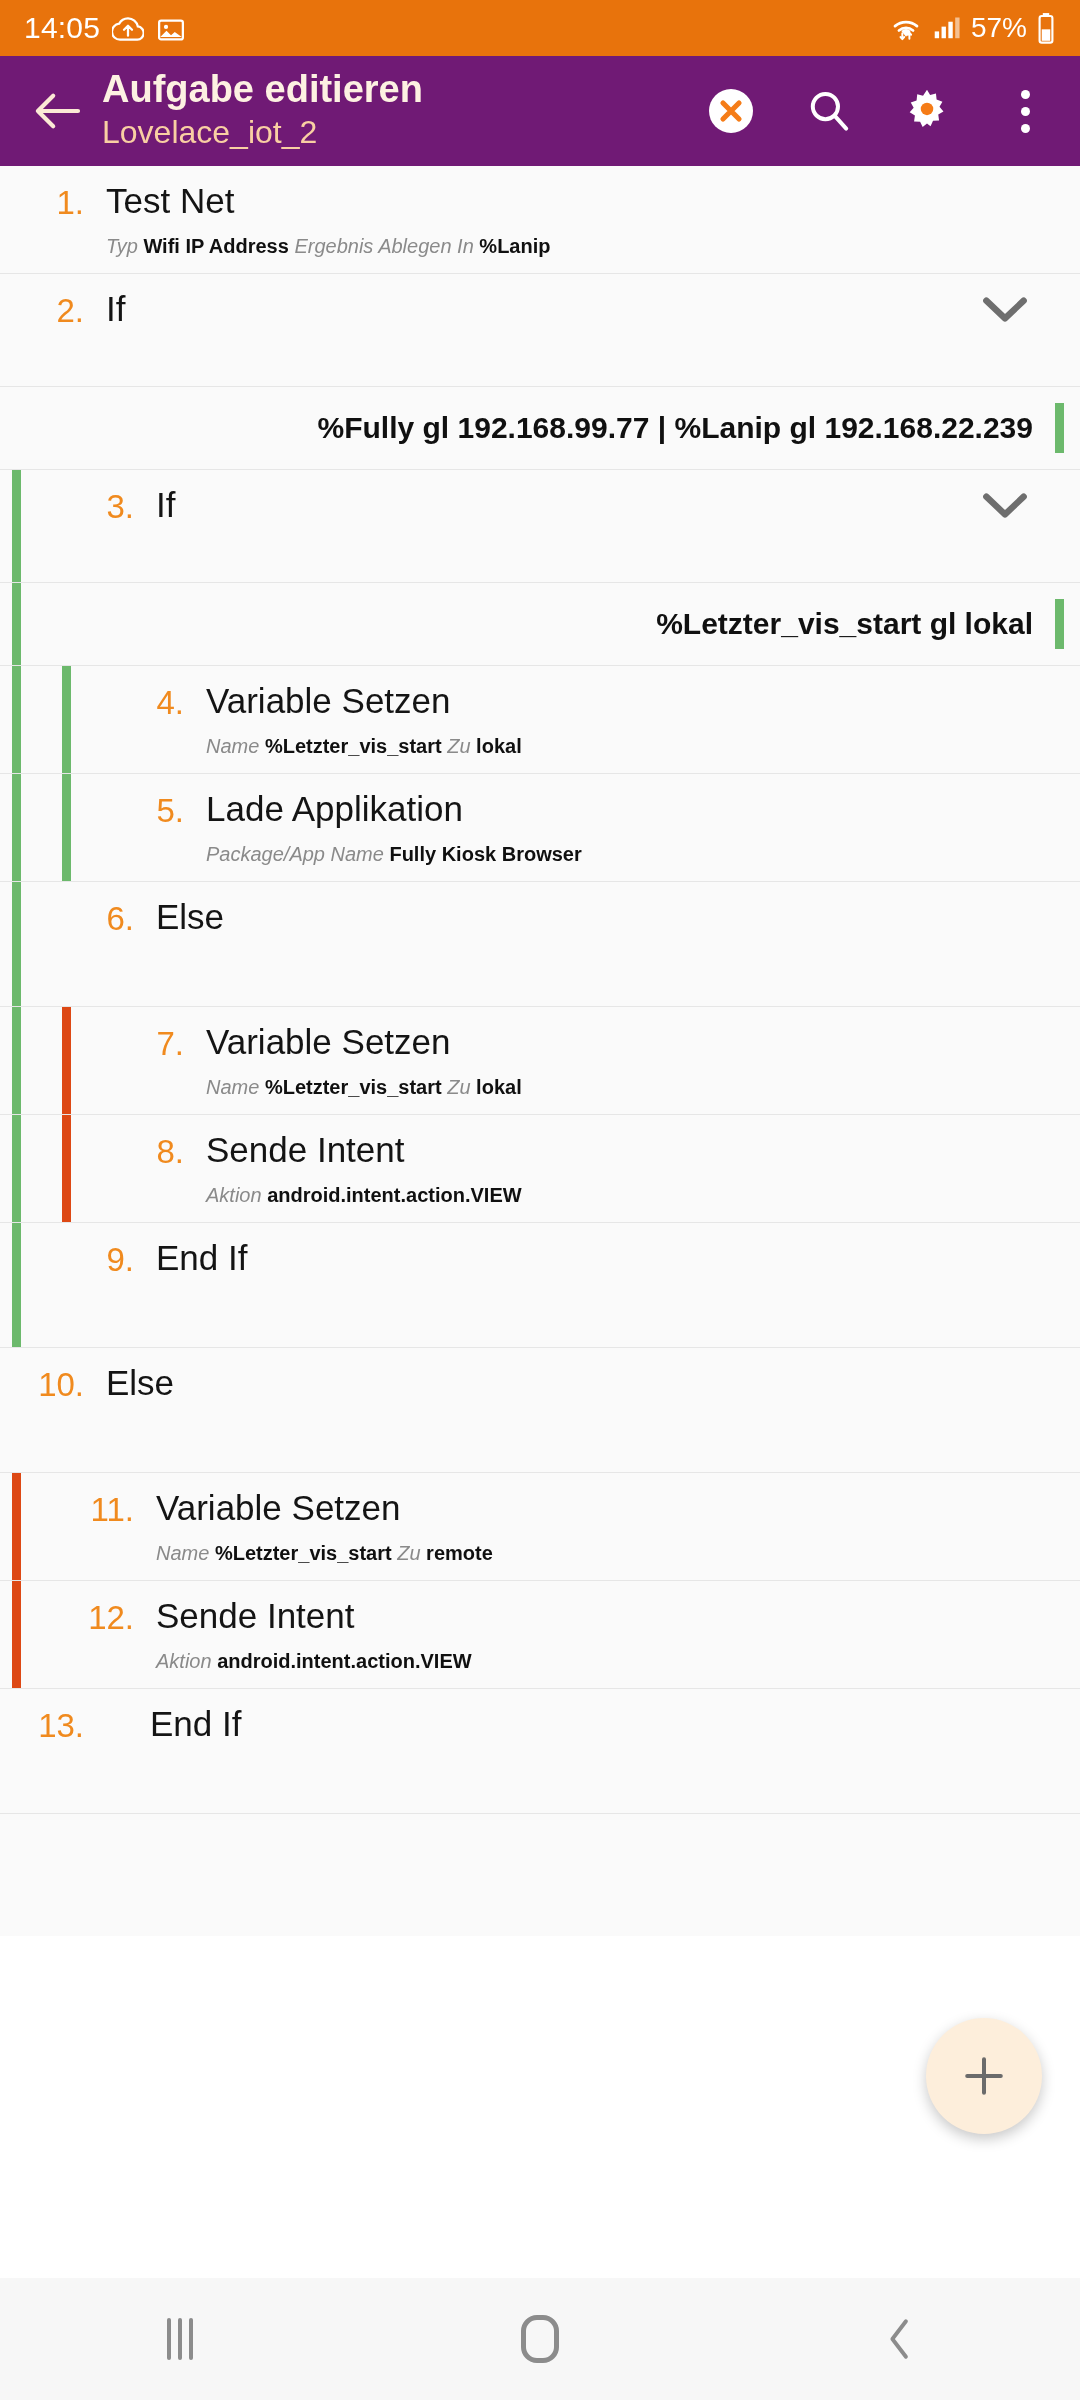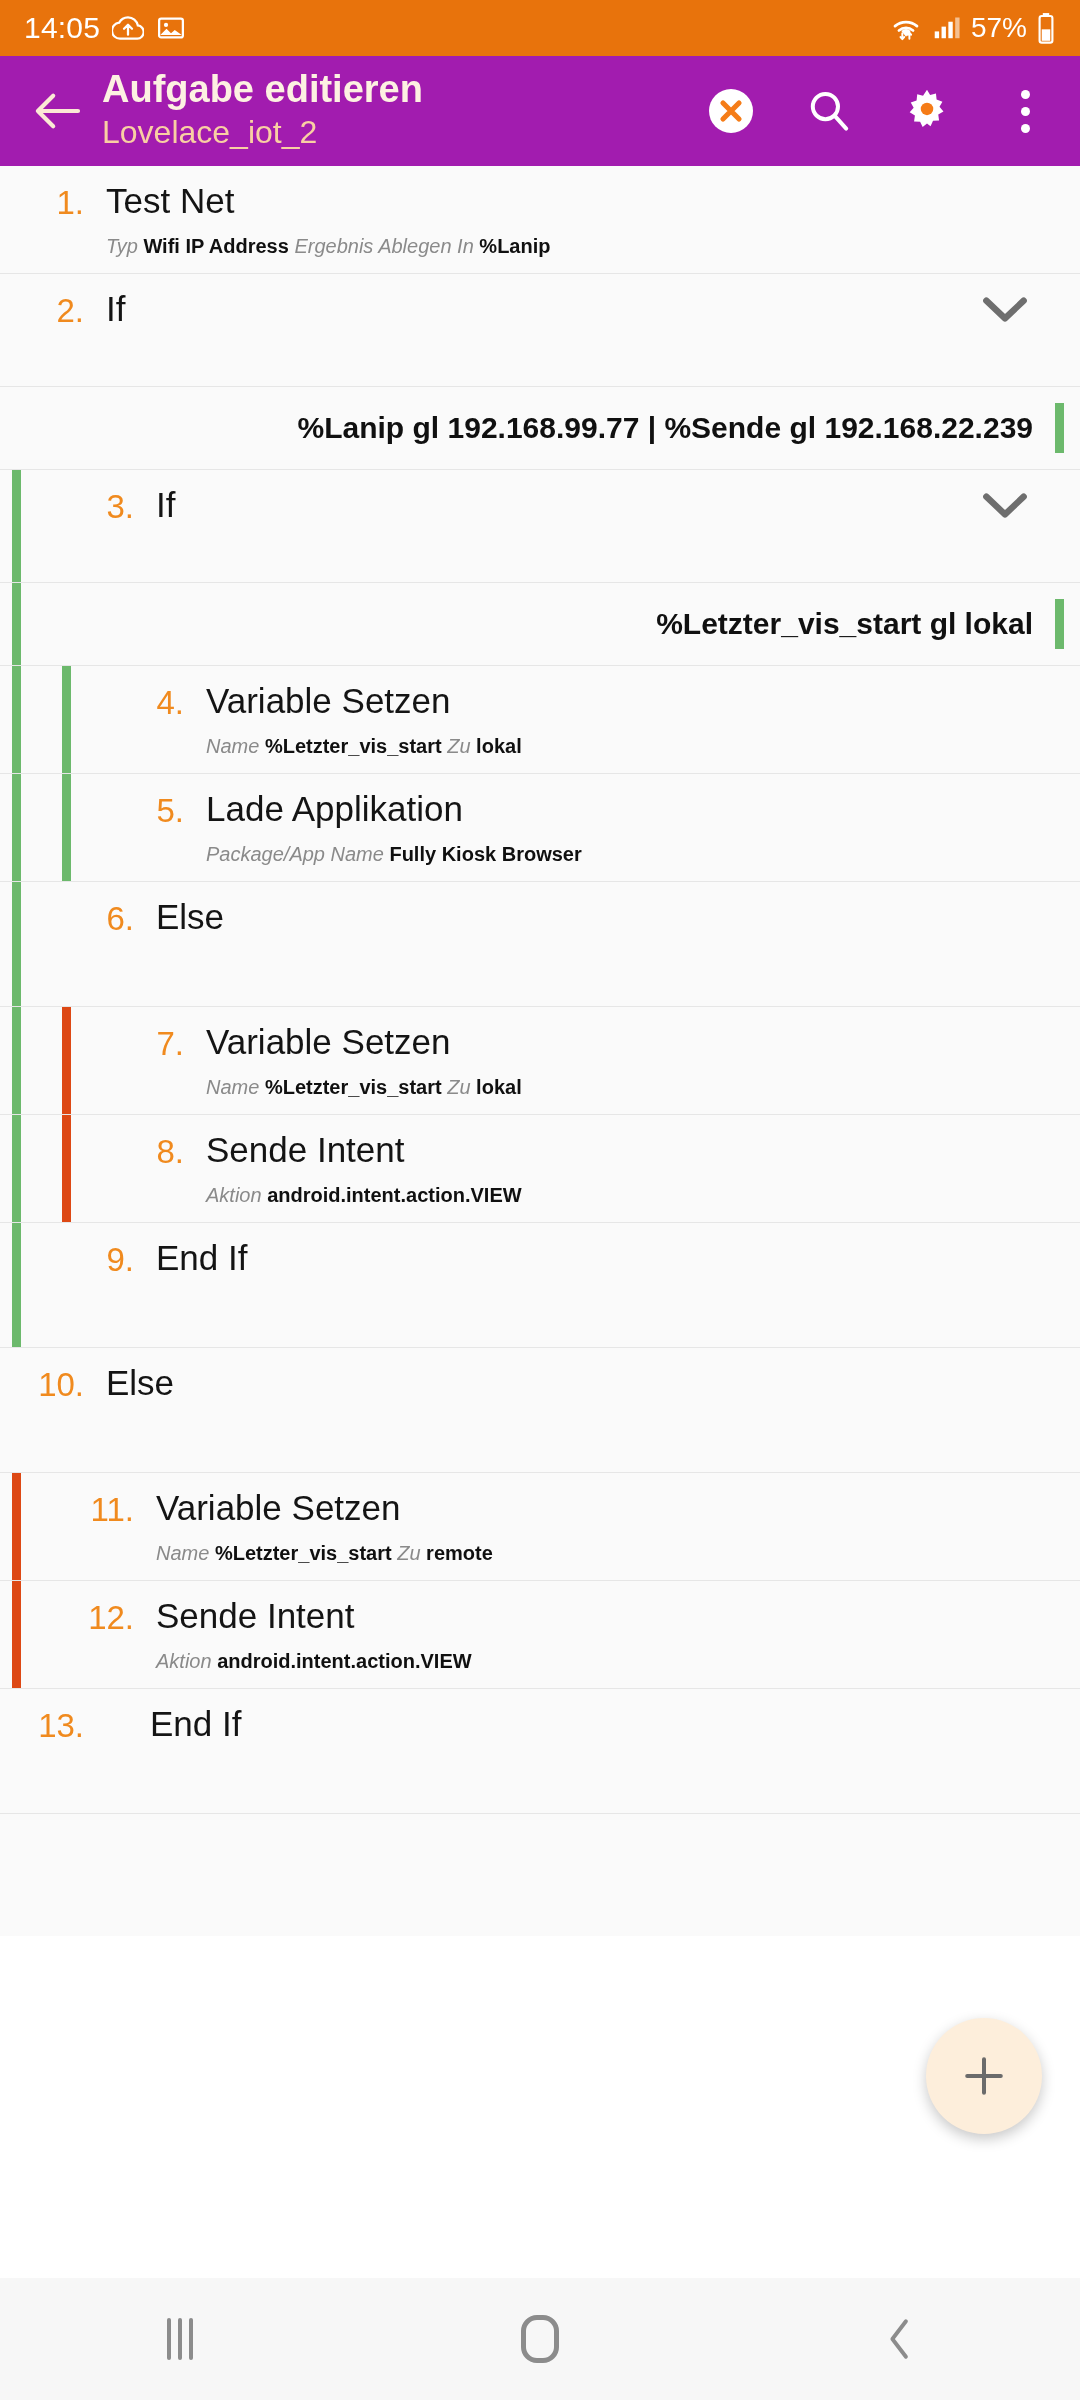--- a/index.html
+++ b/index.html
@@ -20,21 +20,21 @@
     height: 56px;
     background: #e8730c;
     display: flex;
     align-items: center;
     padding: 0 24px;
     box-sizing: border-box;
     color: #ffffff;
   }
   .status-left {
     display: flex;
-    align-items: center;
+    align-items: flex-end;
     gap: 12px;
   }
   .status-clock {
     font-size: 30px;
     letter-spacing: 0.2px;
     color: #ffffff;
   }
   .status-right {
     margin-left: auto;
     display: flex;
@@ -43,21 +43,21 @@
   }
   .status-battery-text {
     font-size: 28px;
     color: #ffffff;
   }
   .icon-svg { display: block; }
 
   
   .app-bar {
     height: 110px;
-    background: #a21caf;
+    background: #701a75;
     display: flex;
     align-items: center;
     padding: 0 22px 0 28px;
     box-sizing: border-box;
     position: relative;
   }
   .back-btn {
     width: 58px;
     height: 58px;
     display: flex;
@@ -400,21 +400,21 @@
         <div class="chevron">
           <svg class="icon-svg" width="46" height="28" viewBox="0 0 24 15">
             <path d="M2 2.5L12 12 22 2.5" fill="none" stroke="#6e6e6e" stroke-width="3.4" stroke-linecap="round" stroke-linejoin="round"></path>
           </svg>
         </div>
       </div>
     </div>
     <div class="cond-row">
       <div class="indent-bars"></div>
       <div class="cond-inner" style="padding-left:22px;">
-        <div class="cond-text">%Lanip gl 192.168.99.77 | %Sende gl 192.168.22.239</div>
+        <div class="cond-text">%Fully gl 192.168.99.77 | %Lanip gl 192.168.22.239</div>
         <div class="cond-marker"></div>
       </div>
     </div>
     <div class="row">
       <div class="indent-bars">
         <div class="bar-slot">
           <div class="bar green"></div>
         </div>
       </div>
       <div class="row-inner" style="padding-left: 72px; min-height: 112px;">

